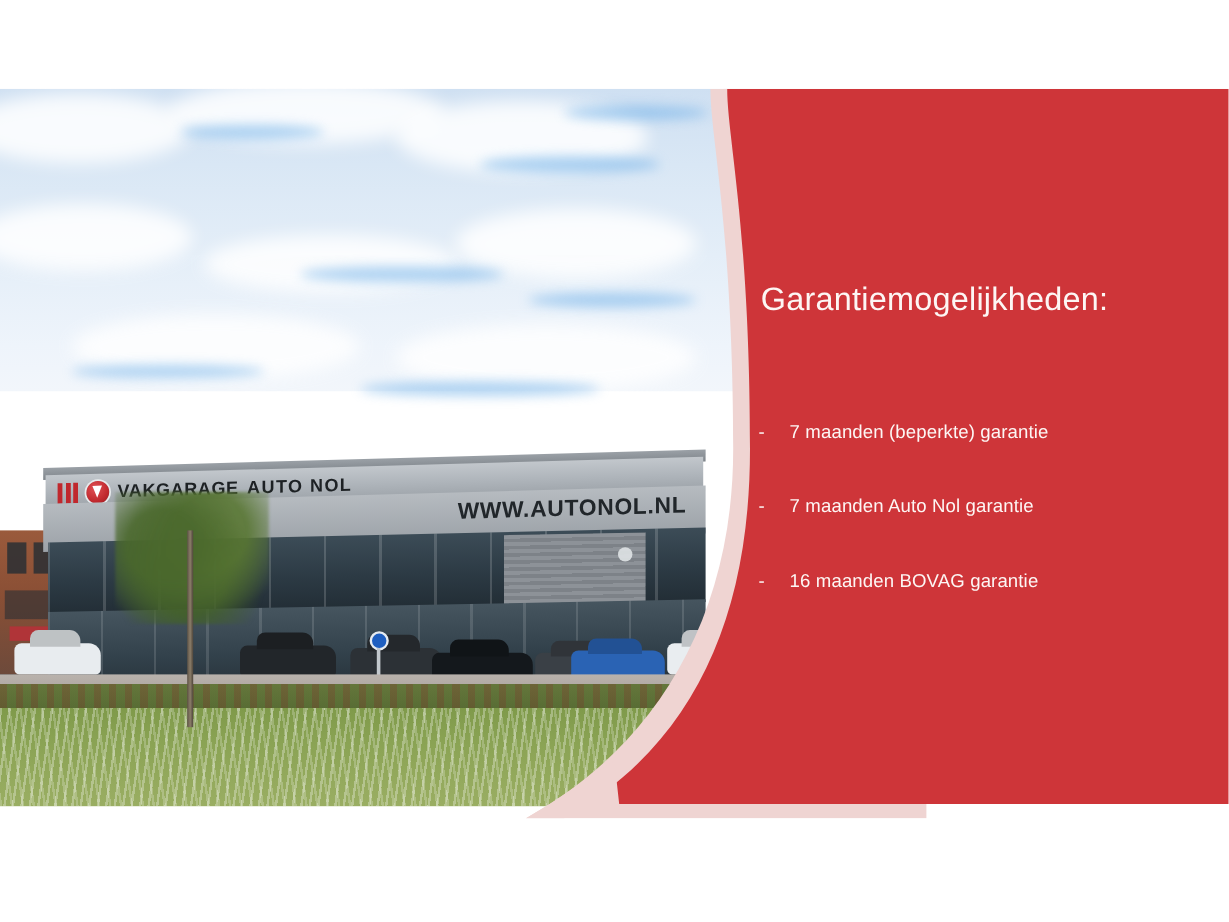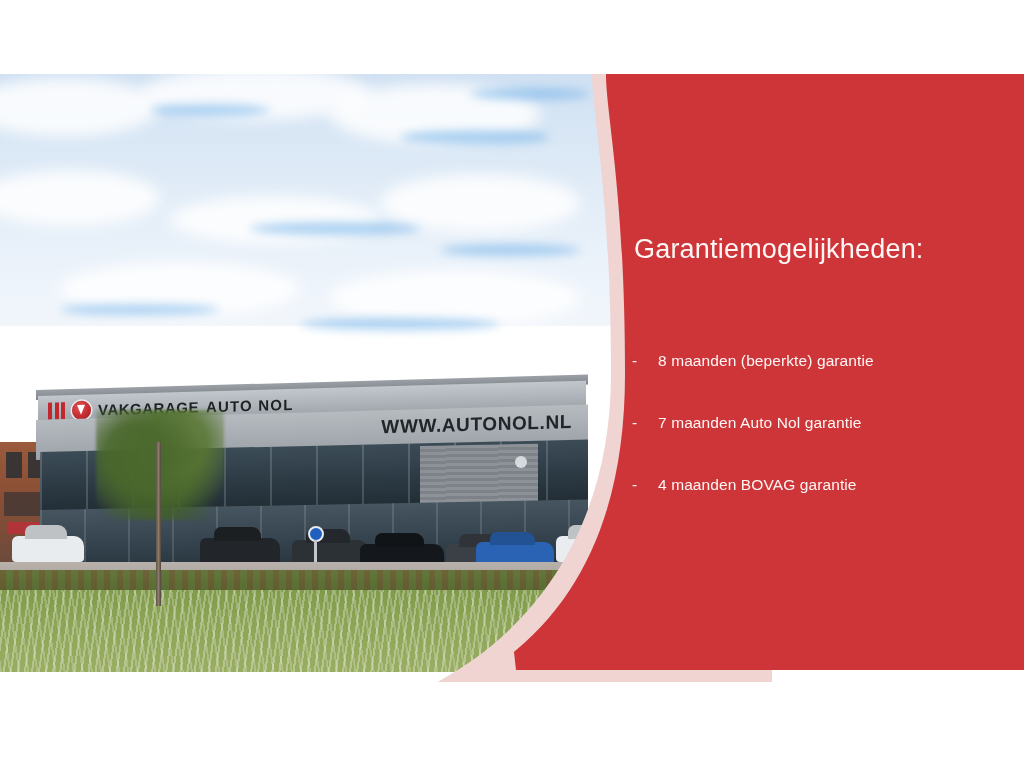--- a/index.html
+++ b/index.html
@@ -349,26 +349,26 @@
 
     <path d="M 458 596 L 512 560 L 516 596 L 772 596 L 772 608 L 438 608 Z" fill="#EFD4D2"></path>
   </svg>
 
   <div id="text-layer">
     <div id="title">Garantiemogelijkheden:</div>
 
     <div id="bullets">
       <div class="bullet">
         <span class="dash">-</span>
-        <span class="btext">8 maanden (beperkte) garantie</span>
+        <span class="btext">7 maanden (beperkte) garantie</span>
       </div>
       <div class="bullet">
         <span class="dash">-</span>
         <span class="btext">7 maanden Auto Nol garantie</span>
       </div>
       <div class="bullet">
         <span class="dash">-</span>
-        <span class="btext">4 maanden BOVAG garantie</span>
+        <span class="btext">16 maanden BOVAG garantie</span>
       </div>
     </div>
 
   </div>
 </div>
 
 </body></html>

